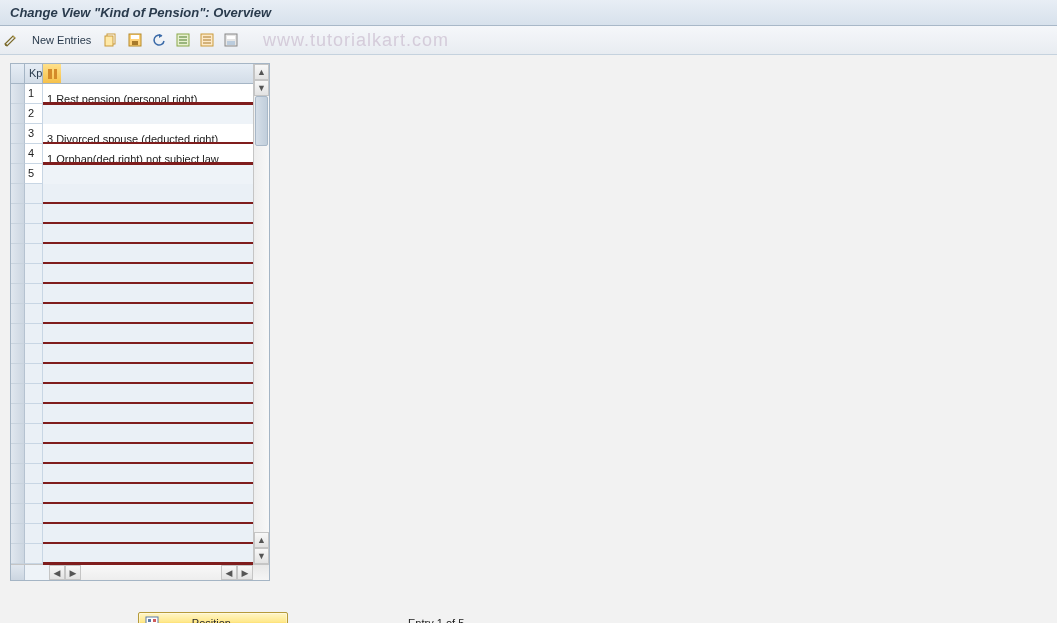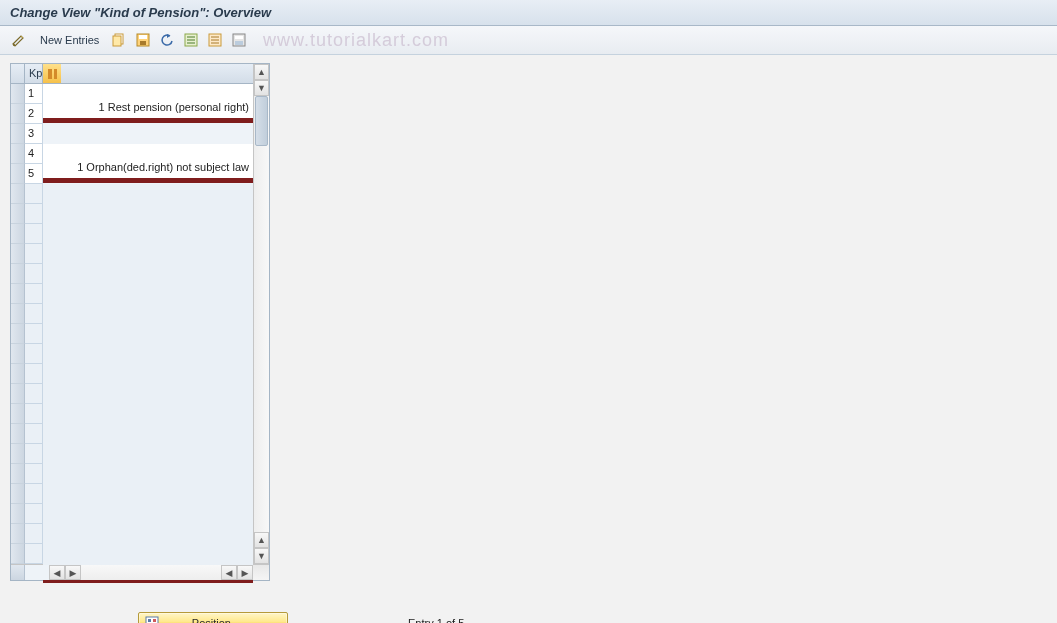--- a/index.html
+++ b/index.html
@@ -19,21 +19,21 @@
       padding: 5px 10px;
       font-weight: bold;
       font-style: italic;
       font-size: 13px;
       color: #2a3b4d;
     }
     
     .toolbar {
       background: linear-gradient(#f5f7fa, #e8ecf1);
       border-bottom: 1px solid #c5d2de;
-      padding: 4px 8px;
+      padding: 4px 0;
       display: flex;
       align-items: center;
       gap: 4px;
       position: relative;
     }
     
     .tb-btn {
       display: inline-flex;
       align-items: center;
       justify-content: center;
@@ -125,27 +125,26 @@
     .kp-cell {
       width: 18px;
       border-right: 1px solid #c8d6e4;
       border-bottom: 1px solid #c8d6e4;
       padding: 3px 3px;
       background: #fff;
       color: #222;
     }
     .txt-cell {
       flex: 1;
-      border-bottom: 5px solid #7f1d1d;
-      padding: 17px 4px;
+      border-bottom: 3px solid #7f1d1d;
+      padding: 9px 4px;
       background: #fff;
       color: #222;
       white-space: nowrap;
       overflow: hidden;
-      text-align: right;
     }
     .empty .kp-cell, .empty .txt-cell { background: #eaf0f6; color: transparent; }
     
     .vscroll {
       width: 16px;
       background: linear-gradient(90deg,#e6e6e6,#f7f7f7);
       border-left: 1px solid #c5c5c5;
       display: flex;
       flex-direction: column;
     }
@@ -295,20 +294,21 @@
               <div class="kp-cell">1</div>
               <div class="txt-cell">1 Rest pension (personal right)</div>
             </div>
             <div class="data-row">
               <div class="sel-cell"></div>
               <div class="kp-cell">2</div>
             </div>
             <div class="data-row">
               <div class="sel-cell"></div>
               <div class="kp-cell">3</div>
+              <div class="txt-cell">3 Divorced spouse (deducted right)</div>
             </div>
             <div class="data-row">
               <div class="sel-cell"></div>
               <div class="kp-cell">4</div>
               <div class="txt-cell">1 Orphan(ded.right) not subject law</div>
             </div>
             <div class="data-row">
               <div class="sel-cell"></div>
               <div class="kp-cell">5</div>
             </div>

